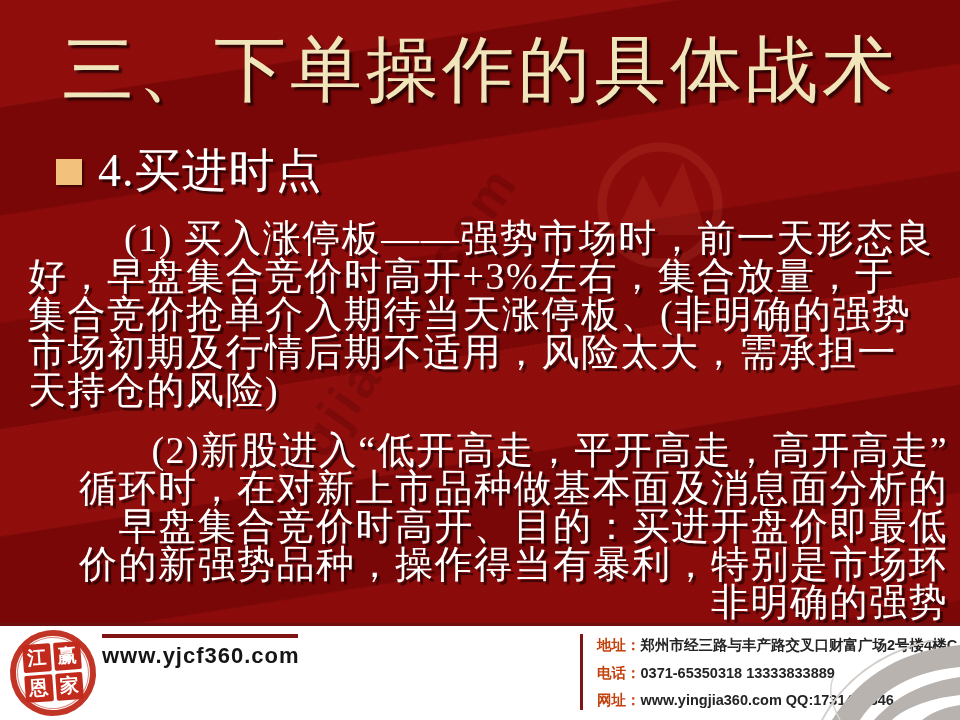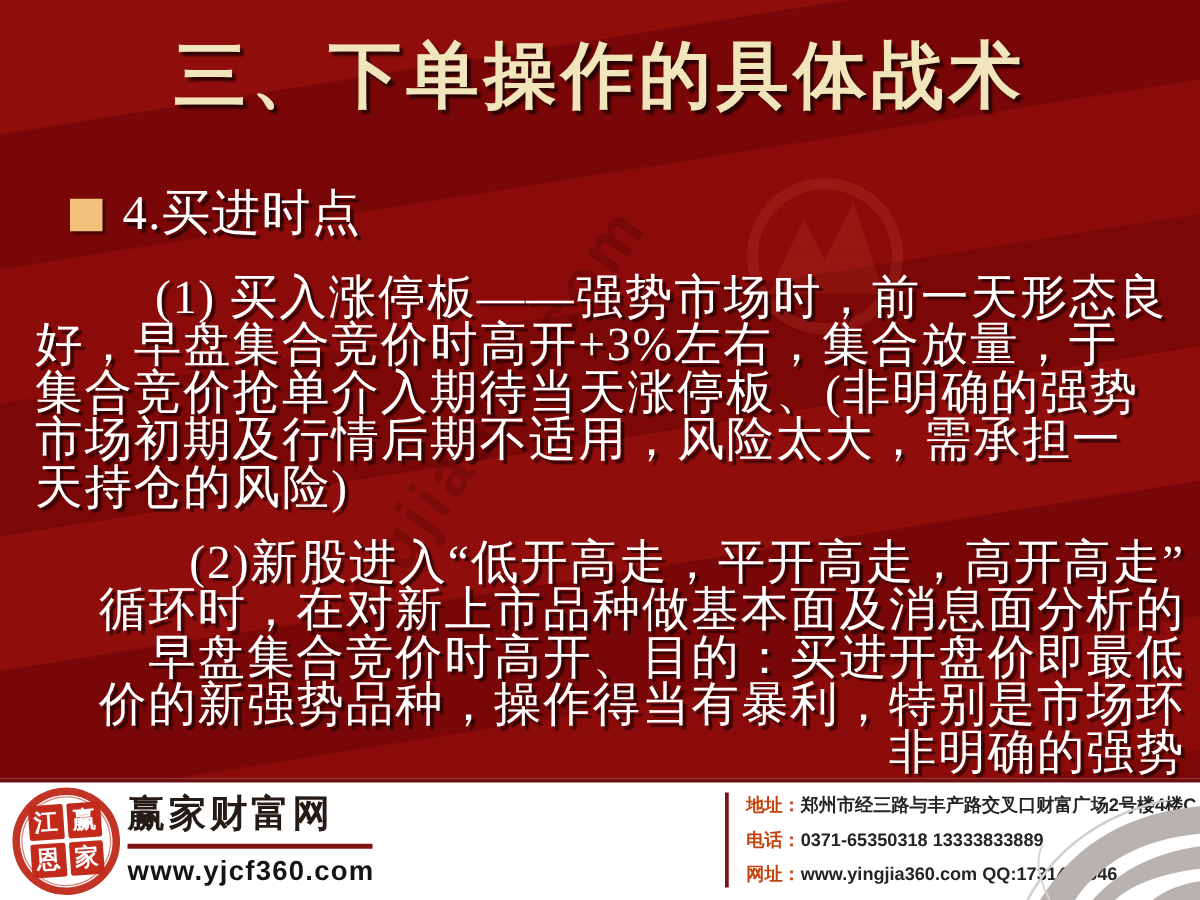--- a/index.html
+++ b/index.html
@@ -19,32 +19,32 @@
     position:absolute;left:235px;top:505px;
     transform:rotate(-55deg);transform-origin:0 0;
     font-family:"Liberation Sans", sans-serif;
     font-size:52px;font-weight:bold;letter-spacing:4px;
     color:rgba(55,0,0,0.22);white-space:nowrap;pointer-events:none;
   }
   .wm-logo{position:absolute;left:585px;top:140px;width:150px;height:130px;opacity:0.16;pointer-events:none;}
   
   .title{
     position:absolute;top:22px;left:0;width:100%;
-    text-align:center;font-size:58px;font-weight:bold;letter-spacing:4px;
+    text-align:center;font-size:72px;font-weight:normal;letter-spacing:4px;
     color:#F0E5BB;text-shadow:3px 3px 2px rgba(0,0,0,0.65);
     white-space:nowrap;
   }
   
   .heading-row{position:absolute;top:150px;left:56px;display:flex;align-items:flex-start;}
   .bullet-sq{
     width:26px;height:26px;margin-top:9px;margin-right:16px;flex:0 0 auto;
     background:#F2C27D;box-shadow:2px 2px 2px rgba(0,0,0,0.5);
   }
   .heading-text{
-    font-size:39px;line-height:42px;color:#FFFFFF;letter-spacing:1px;
+    font-size:46px;line-height:42px;color:#FFFFFF;letter-spacing:1px;
     text-shadow:3px 3px 1px rgba(0,0,0,0.6);white-space:nowrap;
   }
   
   .body-text{position:absolute;top:199px;left:28px;width:920px;margin-top:20px;}
   .line{
     font-size:38px;line-height:38px;letter-spacing:1.5px;
     color:#FFFFFF;text-shadow:3px 3px 1px rgba(0,0,0,0.6);
     white-space:nowrap;
   }
   .line.indent{padding-left:96px;}
@@ -128,21 +128,20 @@
       <div class="seal-ring"></div>
       <div class="seal-grid">
         <span class="seal-cell">江</span>
         <span class="seal-cell">赢</span>
         <span class="seal-cell">恩</span>
         <span class="seal-cell">家</span>
       </div>
     </div>
 
     <div class="brand-block">
-      <div class="brand">赢家财富网</div>
       <div class="brand-line"></div>
       <div class="brand-url">www.yjcf360.com</div>
     </div>
 
     <div class="vdivider"></div>
 
     <div class="contact">
       <div class="contact-row">
         <span class="label">地址：</span><span>郑州市经三路与丰产路交叉口财富广场2号楼4楼C户</span>
       </div>

